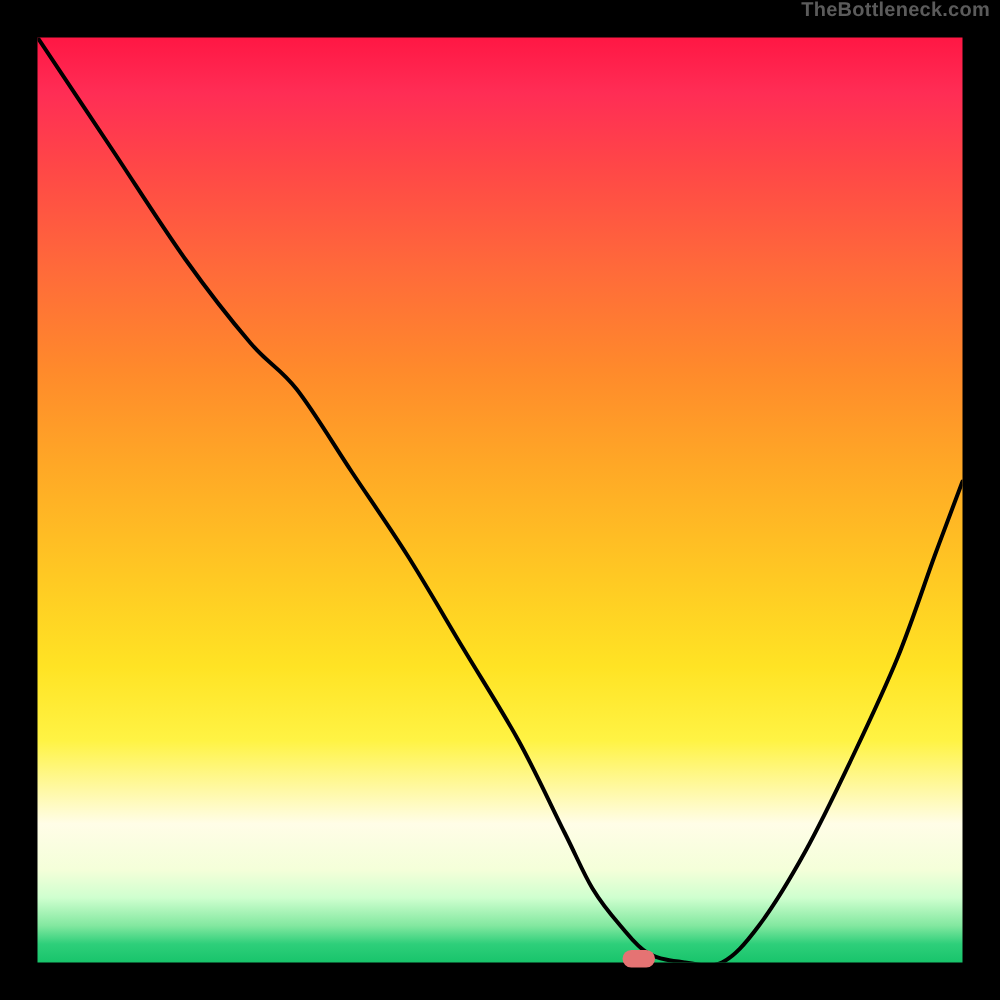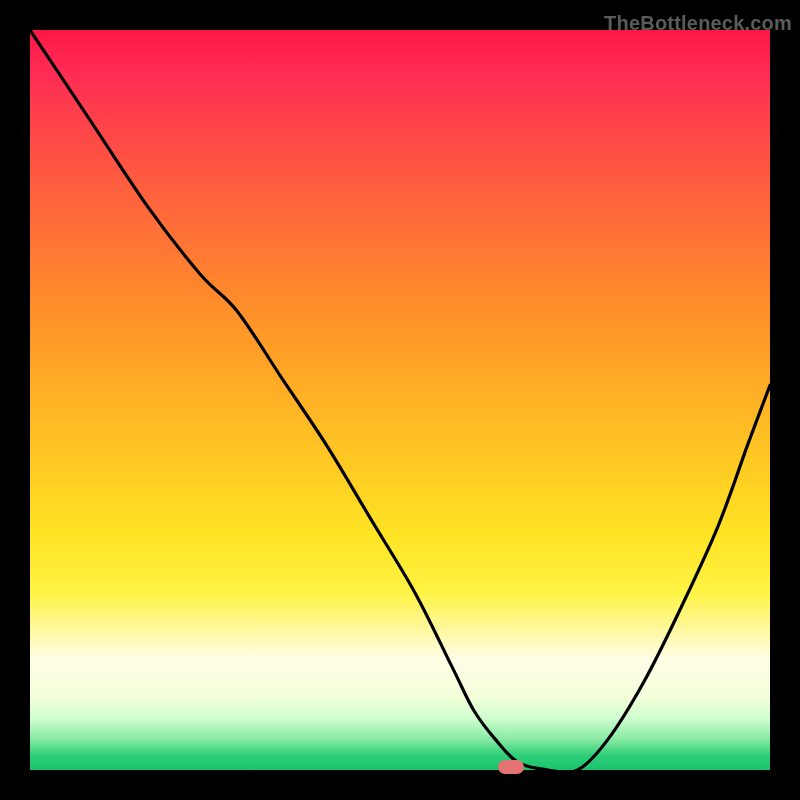--- a/index.html
+++ b/index.html
@@ -37,24 +37,24 @@
       #fffde7 85%,
       #f4ffd9 90%,
       #cfffcf 93%,
       #83e8a0 96%,
       #2ecf7a 98%,
       #18c46b 100%
     );
   }
   .watermark {
     position: absolute;
-    top: 12px;
+    top: 0;
     right: 8px;
     color: #5b5b5b;
-    font-size: 20px;
+    font-size: 16px;
     font-weight: 600;
     letter-spacing: 0.2px;
     user-select: none;
   }
   svg.curve {
     position: absolute;
     left: 0;
     top: 0;
     width: 740px;
     height: 740px;

